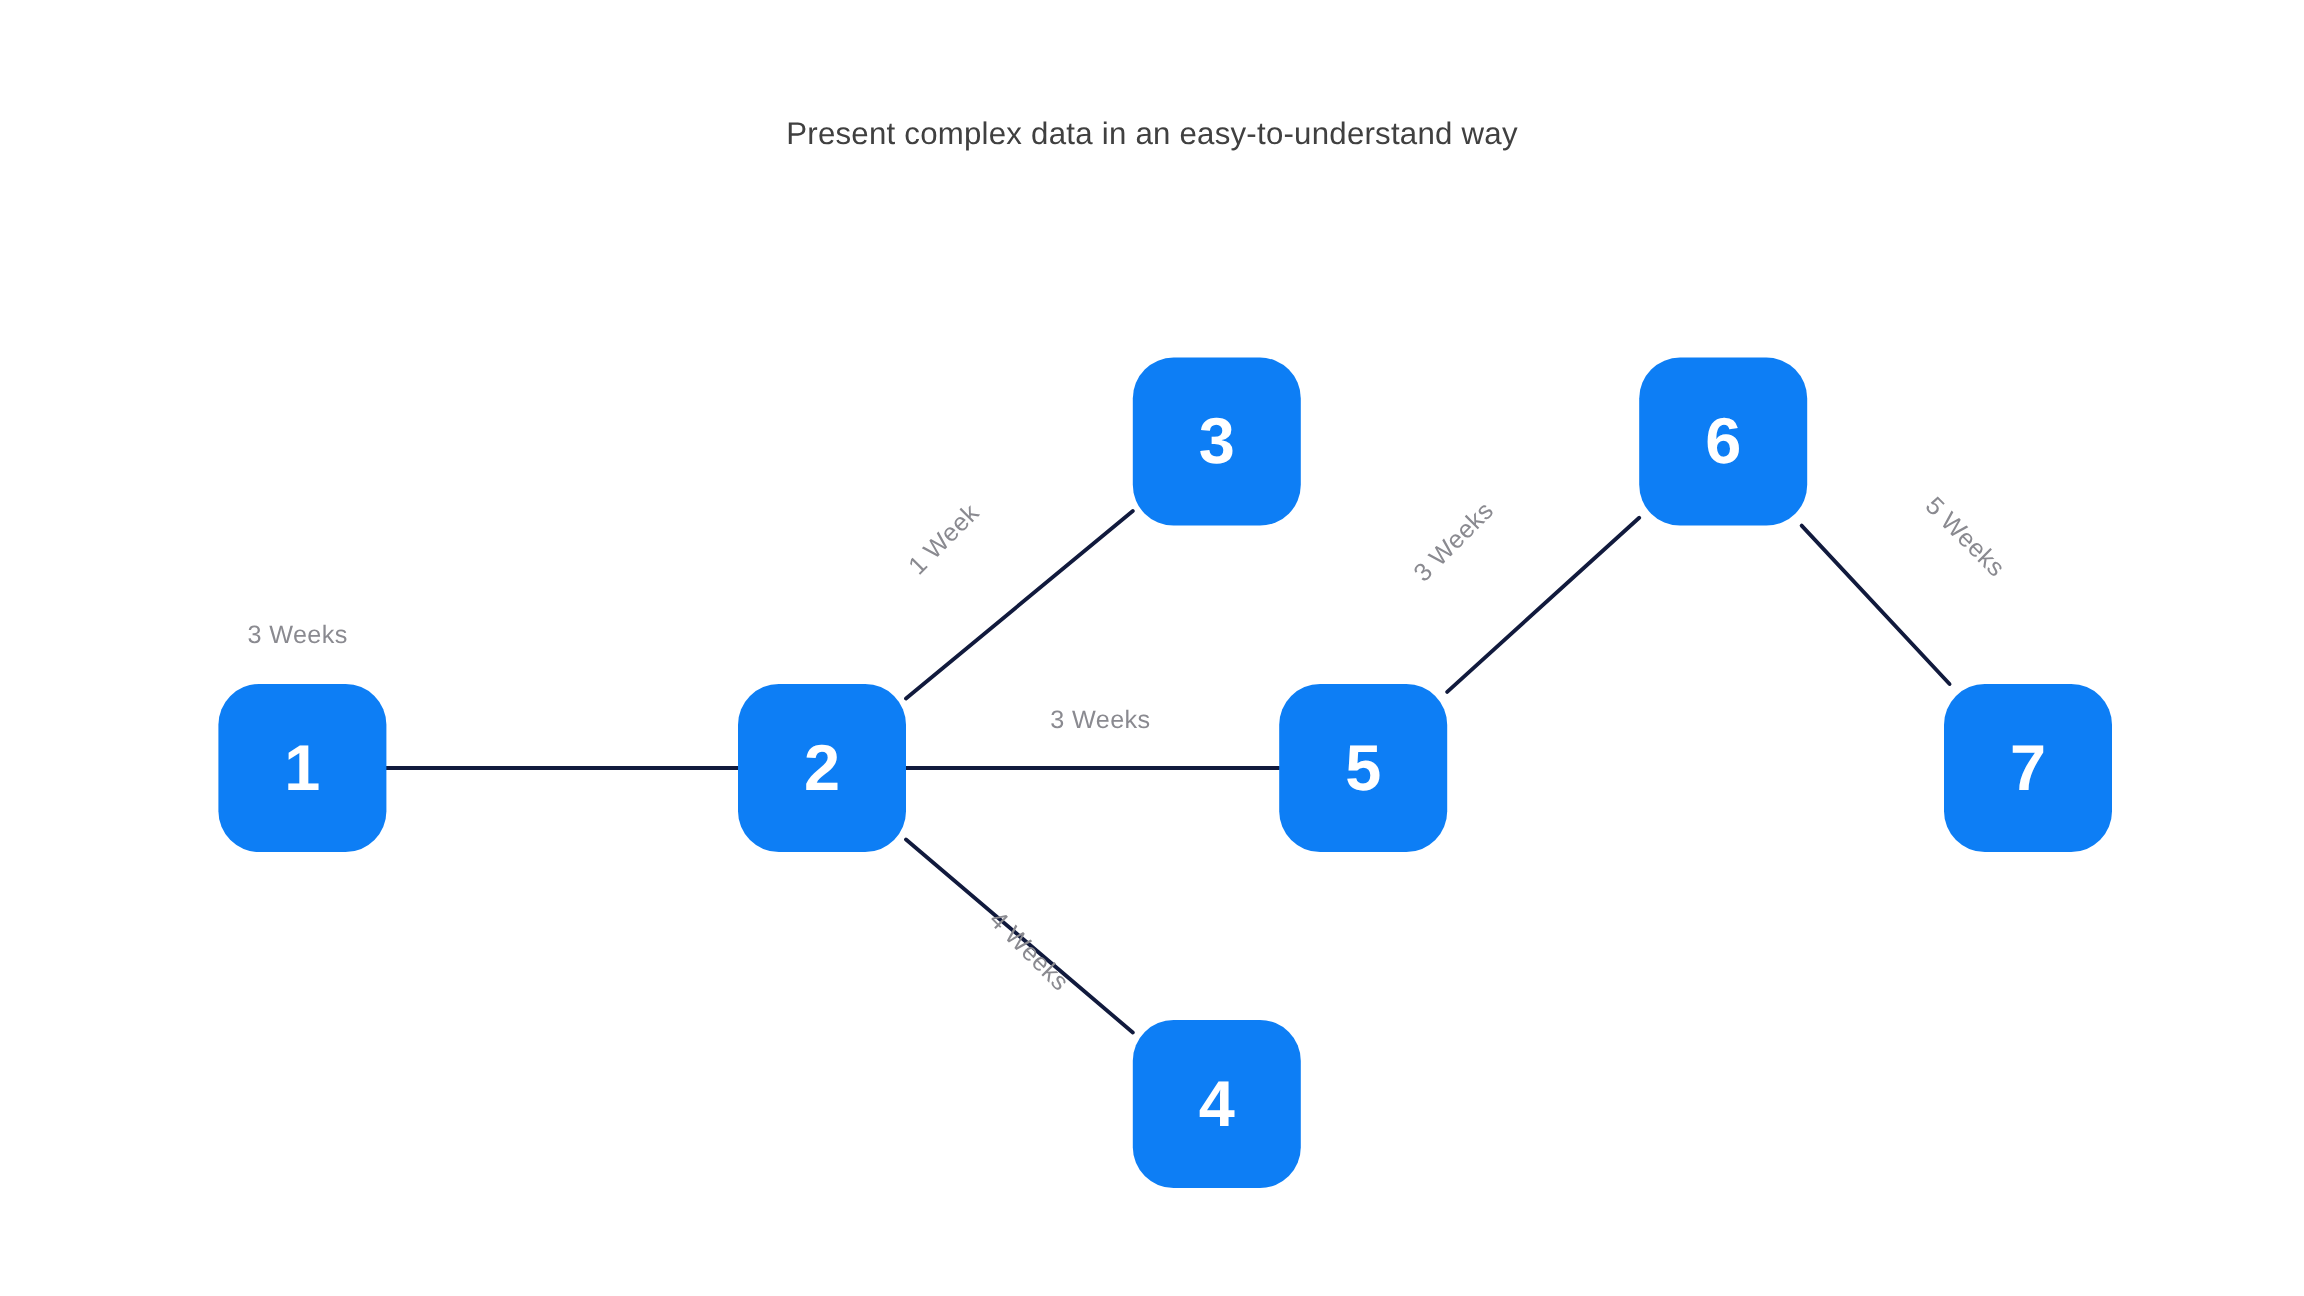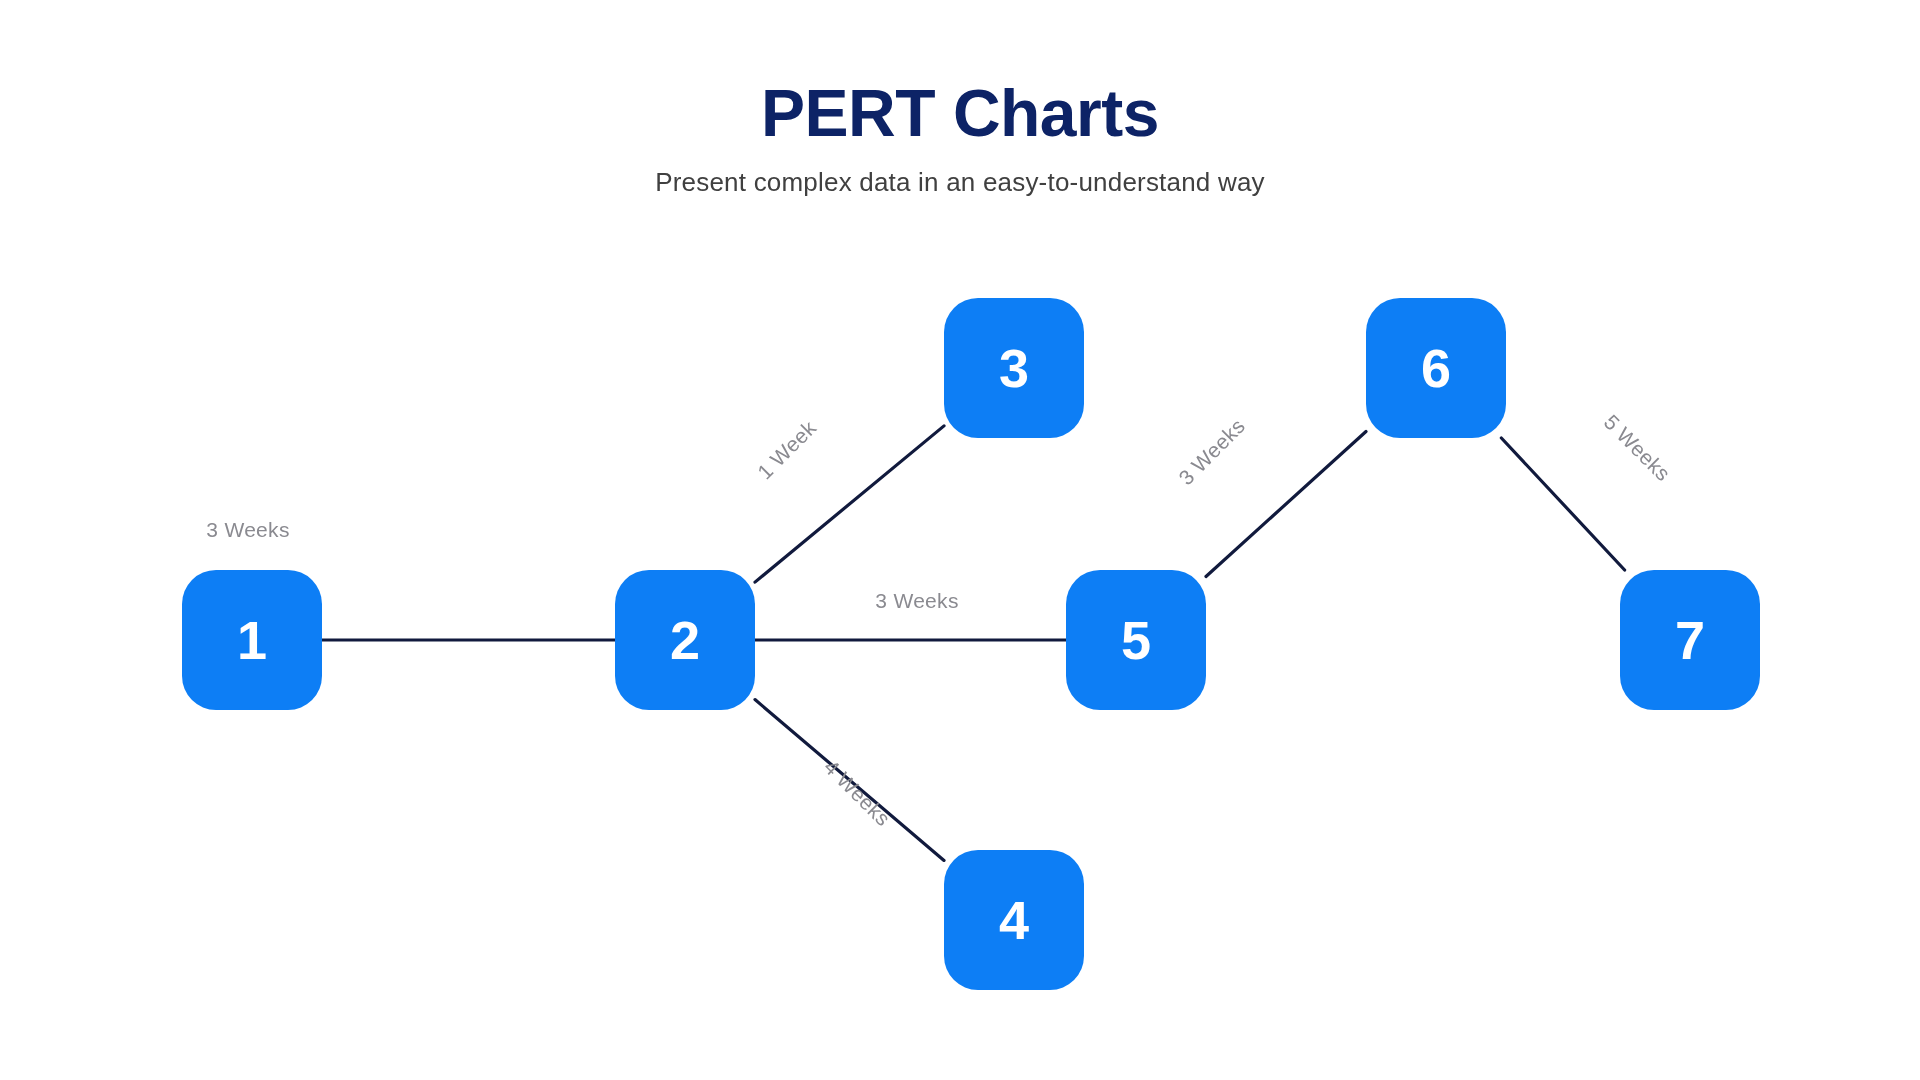--- a/index.html
+++ b/index.html
@@ -90,21 +90,20 @@
     letter-spacing: 0.3px;
     transform-origin: center center;
   }
 </style>
 </head>
 <body>
 
 <div id="slide" style="background: rgb(255, 255, 255);">
 
   <div id="header">
-    <div id="title" style="color: rgb(13, 35, 102);">PERT Charts</div>
     <div id="subtitle" style="color: #404040;">Present complex data in an easy-to-understand way</div>
   </div>
 
   <div id="diagram">
     <svg id="edges" viewBox="0 0 1920 1080" xmlns="http://www.w3.org/2000/svg">
       <g id="edge-paths">
           <line x1="322" y1="640" x2="615" y2="640" stroke="#111a3d" stroke-width="3.2" stroke-linecap="round"></line>
           <line x1="755" y1="582.1276595744681" x2="944" y2="425.8723404255319" stroke="#111a3d" stroke-width="3.2" stroke-linecap="round"></line>
           <line x1="755" y1="640" x2="1066" y2="640" stroke="#111a3d" stroke-width="3.2" stroke-linecap="round"></line>
           <line x1="755" y1="699.5744680851063" x2="944" y2="860.4255319148937" stroke="#111a3d" stroke-width="3.2" stroke-linecap="round"></line>

